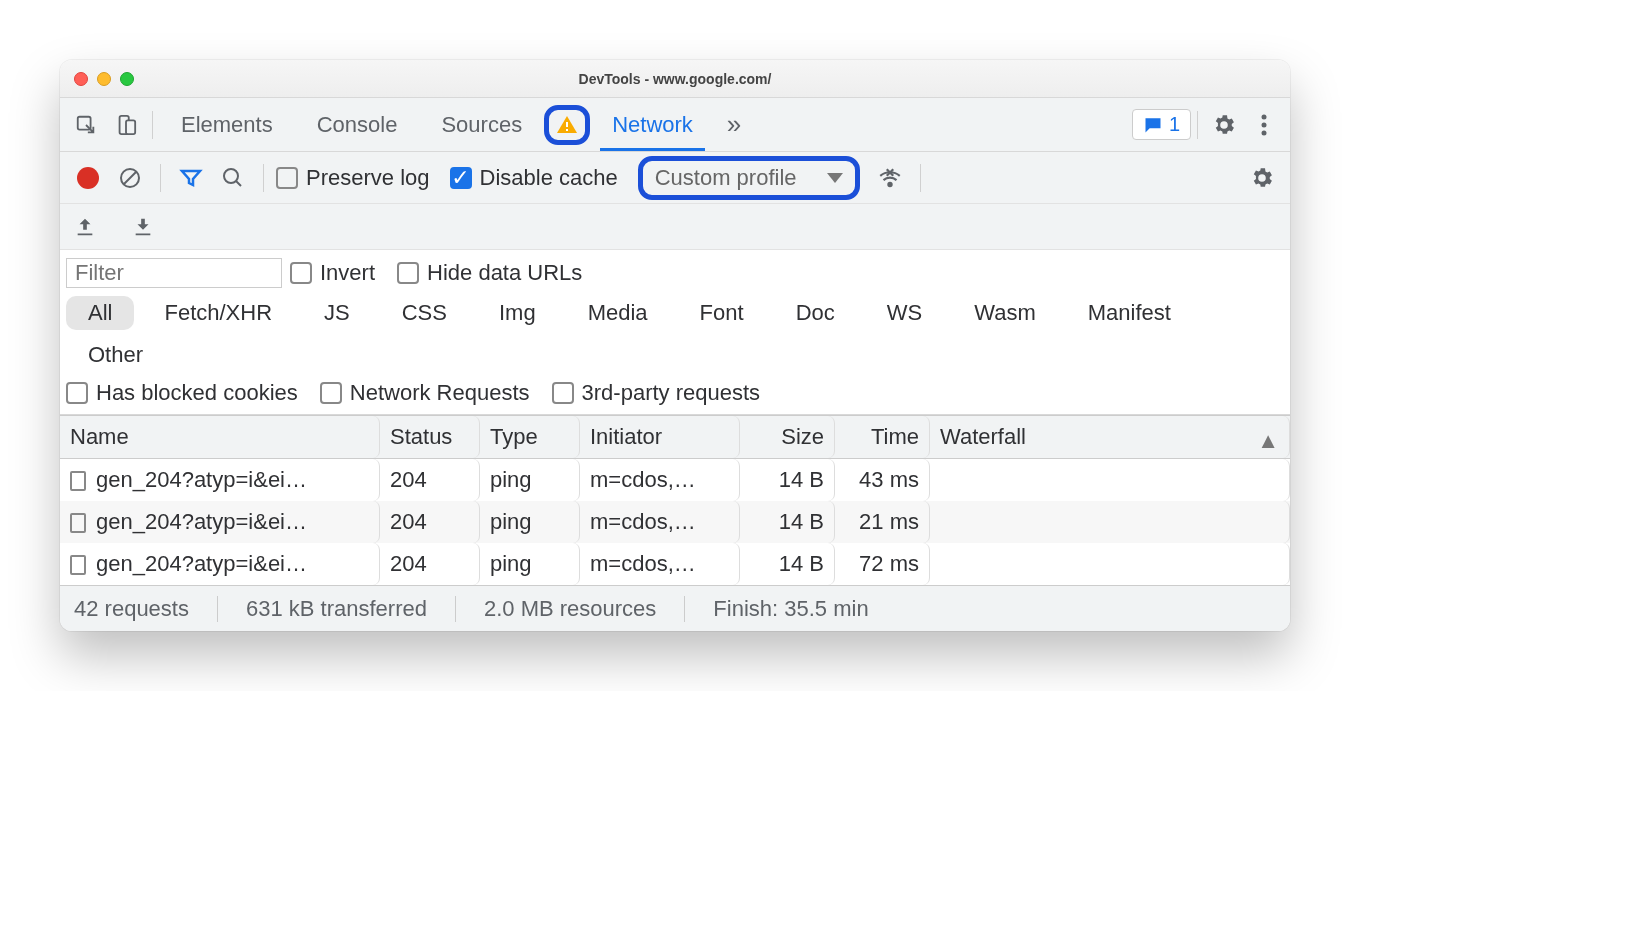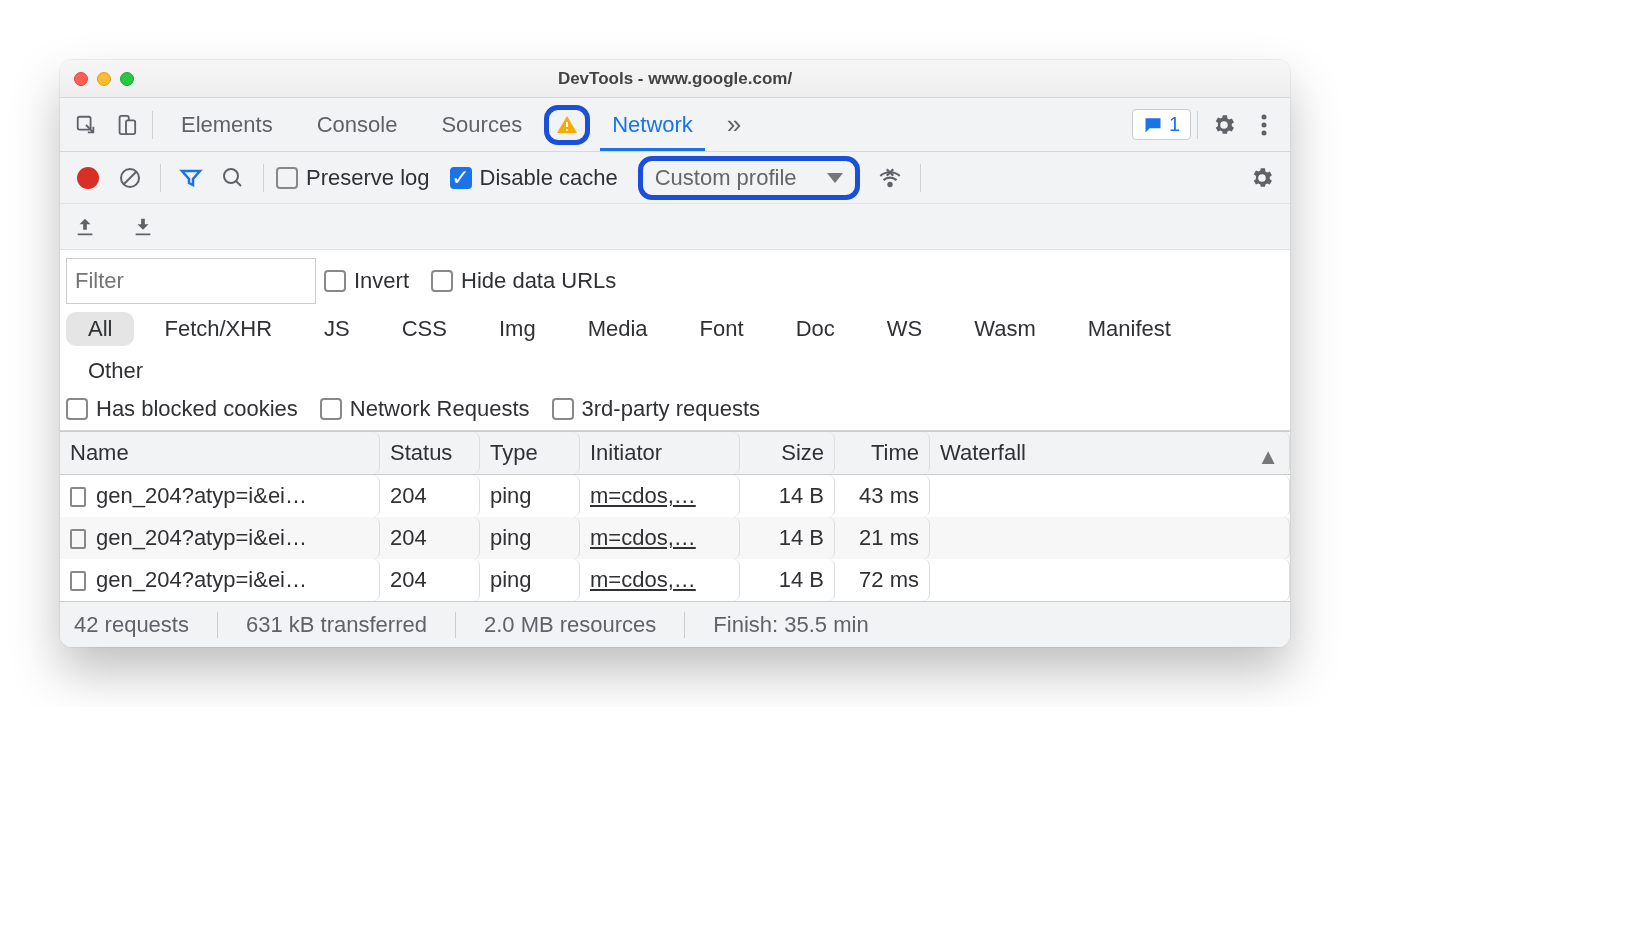--- a/index.html
+++ b/index.html
@@ -31,21 +31,21 @@
     padding-left: 14px;
   }
   .traffic .dot {
     width: 14px; height: 14px; border-radius: 50%;
   }
   .dot-close { background:#ff5f57; border:1px solid #e0443e; }
   .dot-min   { background:#febc2e; border:1px solid #d89c22; }
   .dot-max   { background:#28c840; border:1px solid #1fa531; }
   .title {
     position:absolute; left:0; right:0; text-align:center;
-    font-weight:600; font-size:17px; color:#444;
+    font-weight:600; font-size:14px; color:#444;
   }
 
   .toolbar {
     display:flex; align-items:center; height:54px;
     background:#f1f3f4; border-bottom:1px solid #d8d8d8;
     padding:0 6px;
   }
   .tb-btn {
     display:flex; align-items:center; justify-content:center;
     width:40px; height:40px;
@@ -96,22 +96,22 @@
   .uploadbar {
     height:46px; background:#f1f3f4; border-bottom:1px solid #e2e2e2;
     display:flex; align-items:center; padding-left:14px; gap:36px; color:#5f6368;
   }
 
   .filterbar {
     background:#fff; padding:4px 0; border-bottom:1px solid #d8d8d8;
   }
   .frow { display:flex; align-items:center; padding:4px 6px; gap:8px; flex-wrap:wrap; }
   .filter-input {
-    width:250px; border:1px solid #ccc; background:#fff; font-size:22px;
-    padding:9px 8px; color:#666;
+    width:216px; border:1px solid #ccc; background:#fff; font-size:22px;
+    padding:1px 8px; color:#666;
   }
   .chip {
     font-size:22px; color:#303134; padding:4px 22px; border-radius:10px;
   }
   .chip.active { background:#e5e5e5; }
 
   .table { width:100%; }
   .thead, .trow { display:flex; }
   .thead { background:#f1f3f4; border-top:1px solid #ccc; border-bottom:1px solid #ccc; }
   .th, .td {
@@ -121,21 +121,21 @@
   .th { color:#303134; font-weight:400; position:relative; }
   .col-name{flex:0 0 320px;} .col-status{flex:0 0 100px;} .col-type{flex:0 0 100px;}
   .col-init{flex:0 0 160px;} .col-size{flex:0 0 95px; text-align:right;}
   .col-time{flex:0 0 95px; text-align:right;} .col-wf{flex:1;}
   .trow:nth-child(even){background:#f7f7f7;}
   .trow .td { color:#303134; }
   .td .doc-icon{
     display:inline-block; width:16px; height:20px; border:2px solid #888;
     border-radius:2px; margin-right:10px; vertical-align:middle;
   }
-  .initiator { text-decoration:underline; color:#303134; }
+  .initiator { color:#303134; }
 
   .status {
     height:46px; background:#f1f3f4; border-top:1px solid #ccc;
     display:flex; align-items:center; gap:28px; padding:0 14px;
     font-size:22px; color:#5f6368;
   }
   .status span { border-right:1px solid #ccc; padding-right:28px; }
   .status span:last-child { border:none;text-align:center; }
   svg { display:block; }
   .sort-arrow { position:absolute; right:10px; top:12px; color:#777; }

